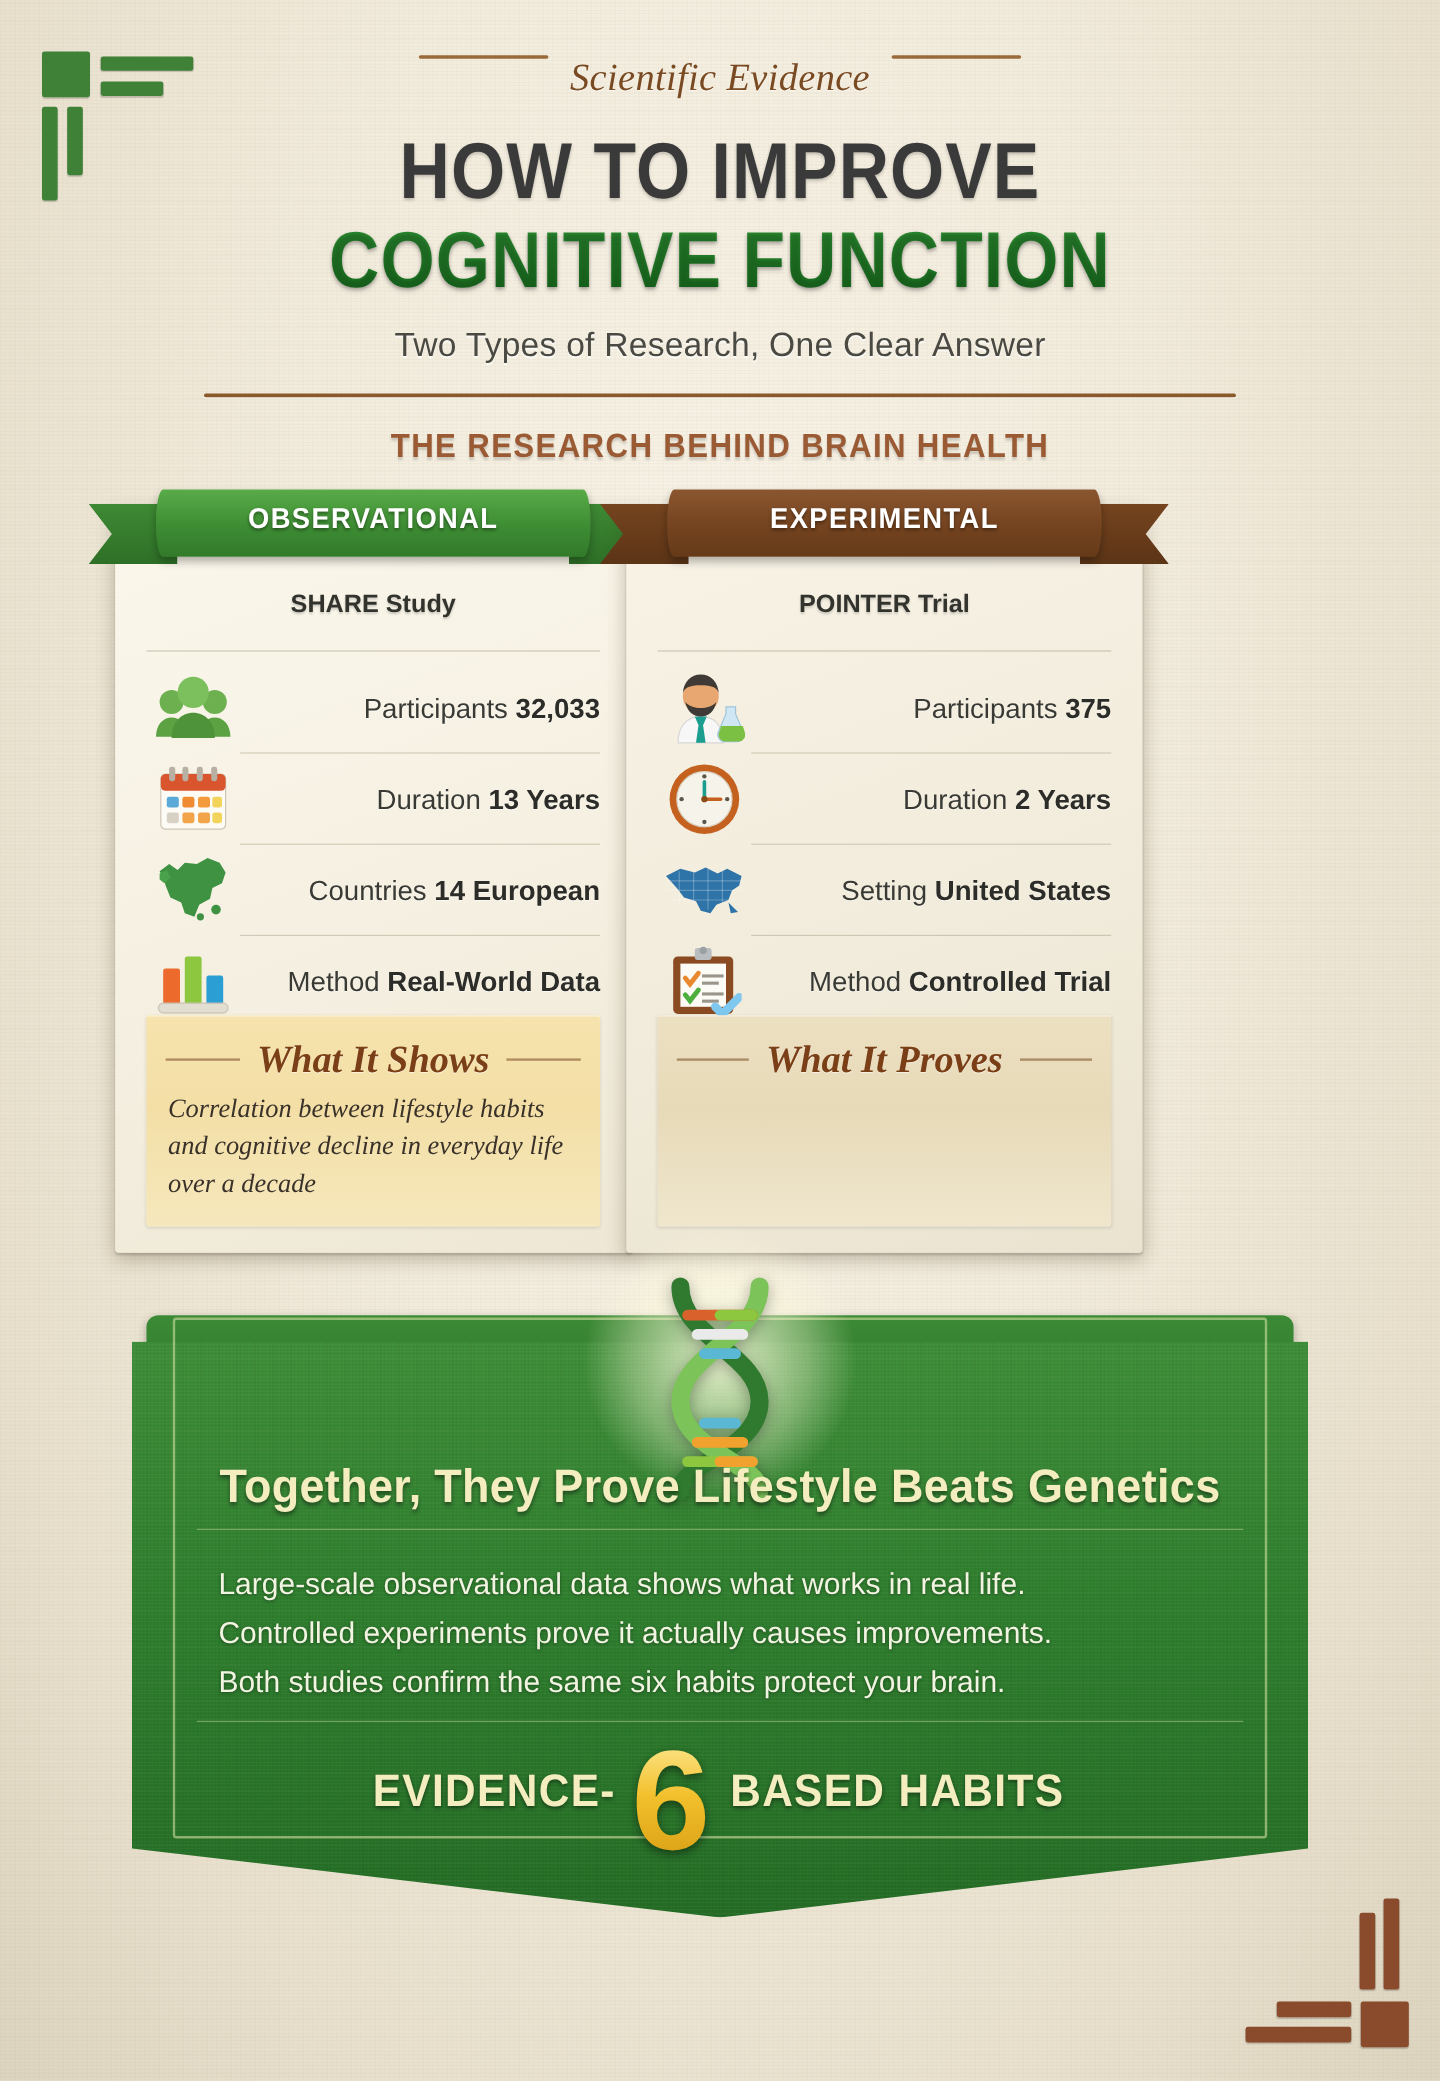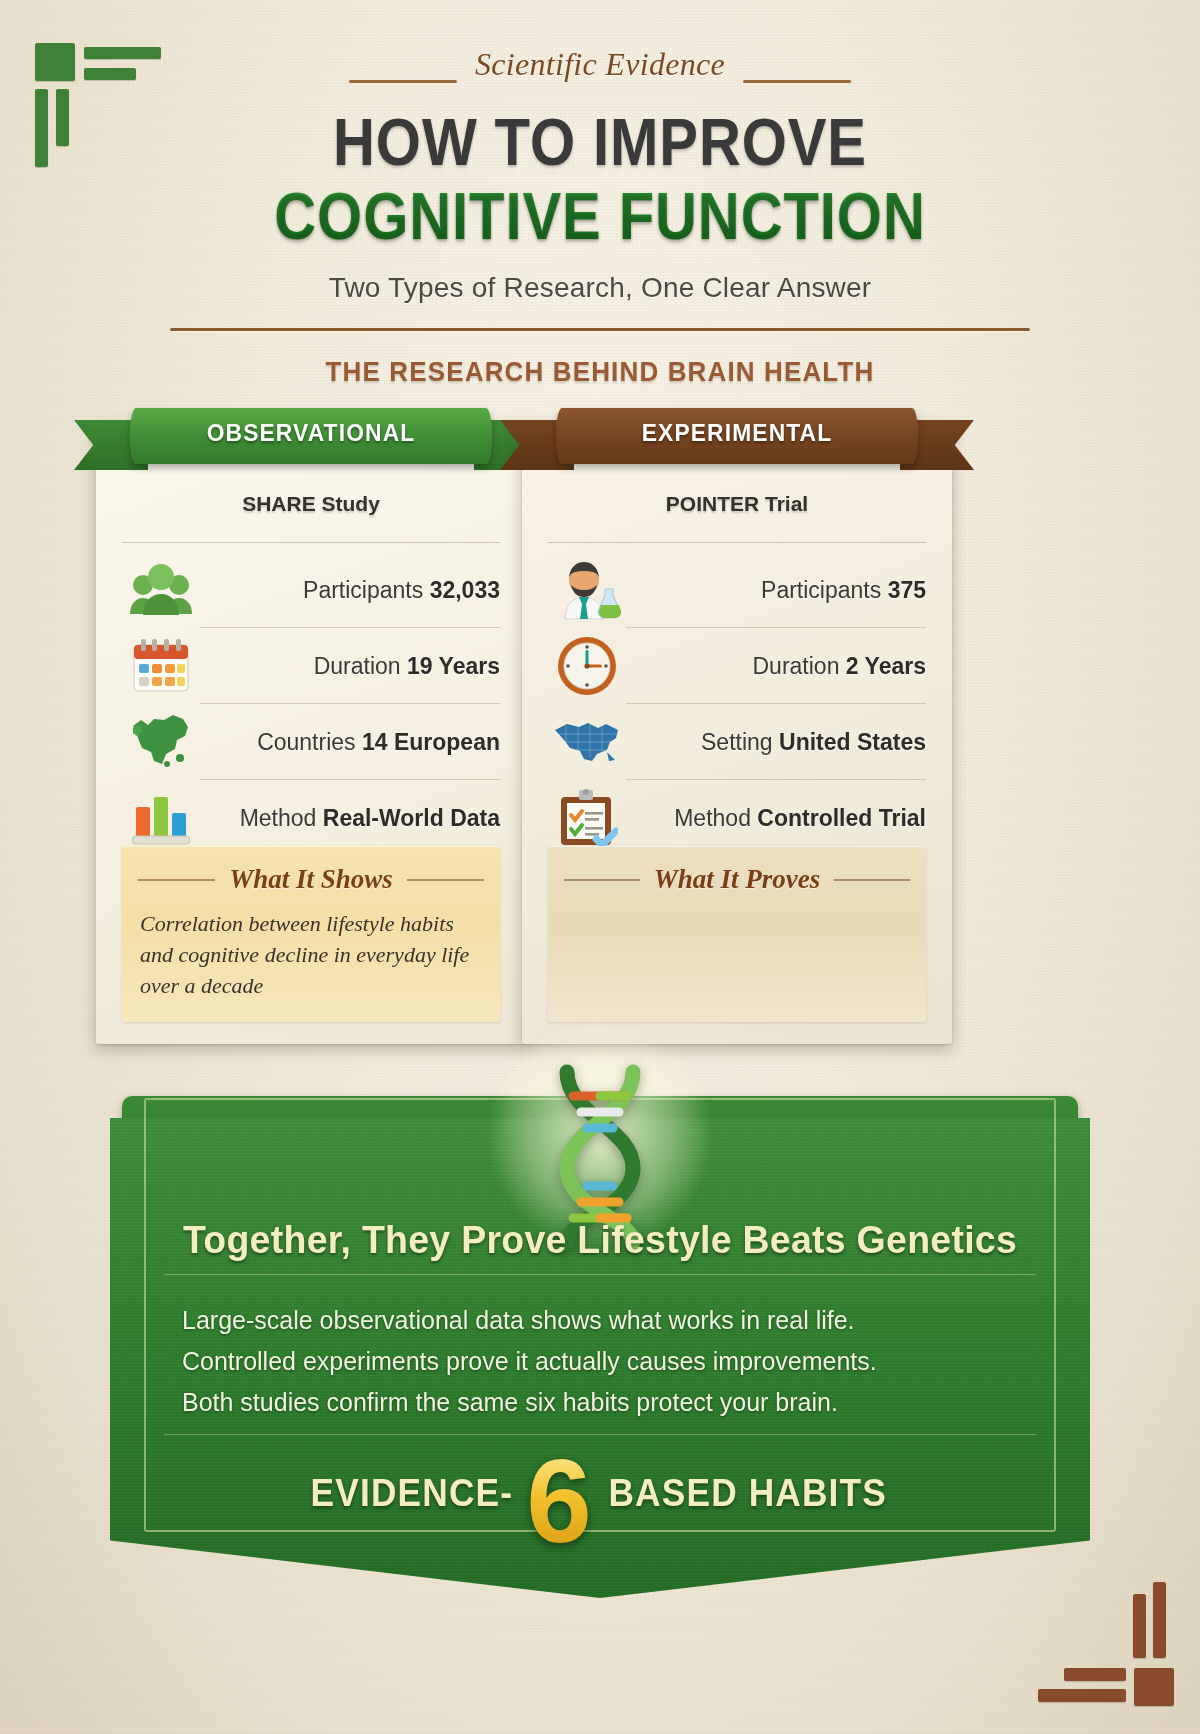--- a/index.html
+++ b/index.html
@@ -34,21 +34,21 @@
   .br{right:26px;bottom:26px;width:136px;height:126px;}
   .br .c1{right:8px;top:0px;width:13px;height:76px;background:#8a4a2c;}
   .br .c2{right:28px;top:12px;width:13px;height:64px;background:#8a4a2c;}
   .br .c3{right:0px;top:86px;width:40px;height:38px;background:#8a4a2c;}
   .br .c4{right:48px;top:86px;width:62px;height:13px;background:#8a4a2c;}
   .br .c5{right:48px;top:107px;width:88px;height:13px;background:#8a4a2c;}
 
   
   .eyebrow-row{
     position:absolute;left:0;right:0;top:46px;
-    display:flex;align-items:flex-end;justify-content:center;gap:18px;
+    display:flex;align-items:flex-start;justify-content:center;gap:18px;
   }
   .eyebrow-rule{width:108px;height:3px;background:#9a6a3a;border-radius:2px;}
   .eyebrow{
     font-family:"Liberation Serif", serif;
     font-style:italic;font-size:32px;color:#7a4a22;letter-spacing:.3px;
     text-shadow:0 1px 0 rgba(255,255,255,.7);
   }
   .title1,.title2{
     position:absolute;left:0;right:0;text-align:center;
     font-weight:bold;letter-spacing:1px;
@@ -142,21 +142,21 @@
   }
   .left .whatbox{background:linear-gradient(180deg,#f6e3ad 0%,#f3dfa6 45%,#f6e8bd 100%);}
   .right .whatbox{background:linear-gradient(180deg,#ece0c2 0%,#e7dab8 45%,#efe6cd 100%);}
   .whatbox .head-row{
     position:absolute;left:16px;right:16px;top:18px;
     display:flex;align-items:center;gap:14px;
   }
   .whatbox .hr{flex:1;height:2px;background:rgba(122,74,34,.55);}
   .whatbox .head{
     font-family:"Liberation Serif", serif;
-    font-weight:bold;font-style:italic;font-size:27px;color:#7a3f17;
+    font-weight:bold;font-style:italic;font-size:32px;color:#7a3f17;
     white-space:nowrap;text-shadow:0 1px 0 rgba(255,255,255,.55);
   }
   .whatbox .body{
     position:absolute;left:18px;right:14px;top:62px;
     font-family:"Liberation Serif", serif;
     font-style:italic;font-size:22px;line-height:31px;color:#3a322a;
   }
 
   
   .bottom-wrap{position:absolute;left:110px;top:1078px;width:980px;height:520px;}
@@ -313,21 +313,21 @@
                     <rect x="46" y="27" width="8" height="9" rx="2" fill="#f2d45a"></rect>
                 <rect x="8" y="40" width="10" height="9" rx="2" fill="#d8d2c5"></rect>
                     <rect x="21" y="40" width="10" height="9" rx="2" fill="#f2a44a"></rect>
                     <rect x="34" y="40" width="10" height="9" rx="2" fill="#f2a44a"></rect>
                     <rect x="46" y="40" width="8" height="9" rx="2" fill="#f2d45a"></rect>
                   </g>
               </svg>
             </div>
             <div class="txt">
               <span>Duration</span>
-              <b>19 Years</b>
+              <b>13 Years</b>
             </div>
           </div>
 
           <div class="stat">
             <div class="ic">
               <svg width="68" height="60" viewBox="0 0 68 60">
                 <path d="M6 14l8-6 7 5 6-6 10 1 9-5 10 4 5 8-3 9-8 4-2 9-9 5-4 10-8-3-3-9-9-4-4-10 -2-7z" fill="#3f9242"></path>
                 <path d="M6 16l6-3 3 6-5 5-4-3z" fill="#4aa34c"></path>
                 <circle cx="53" cy="46" r="4" fill="#3f9242"></circle>
                 <circle cx="40" cy="52" r="3" fill="#3f9242"></circle>

